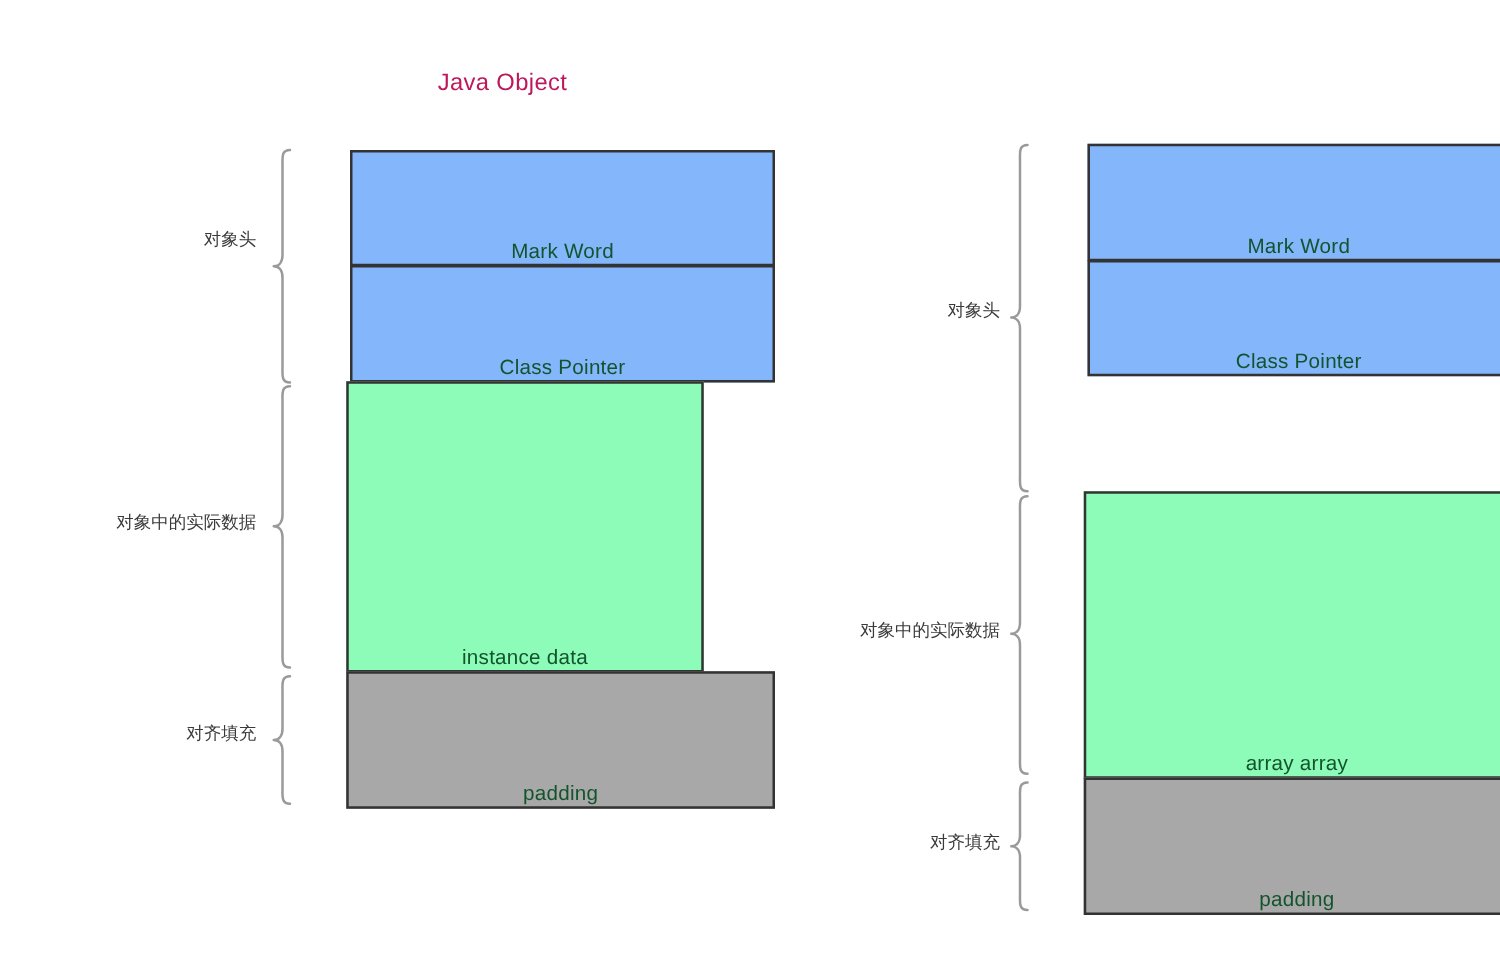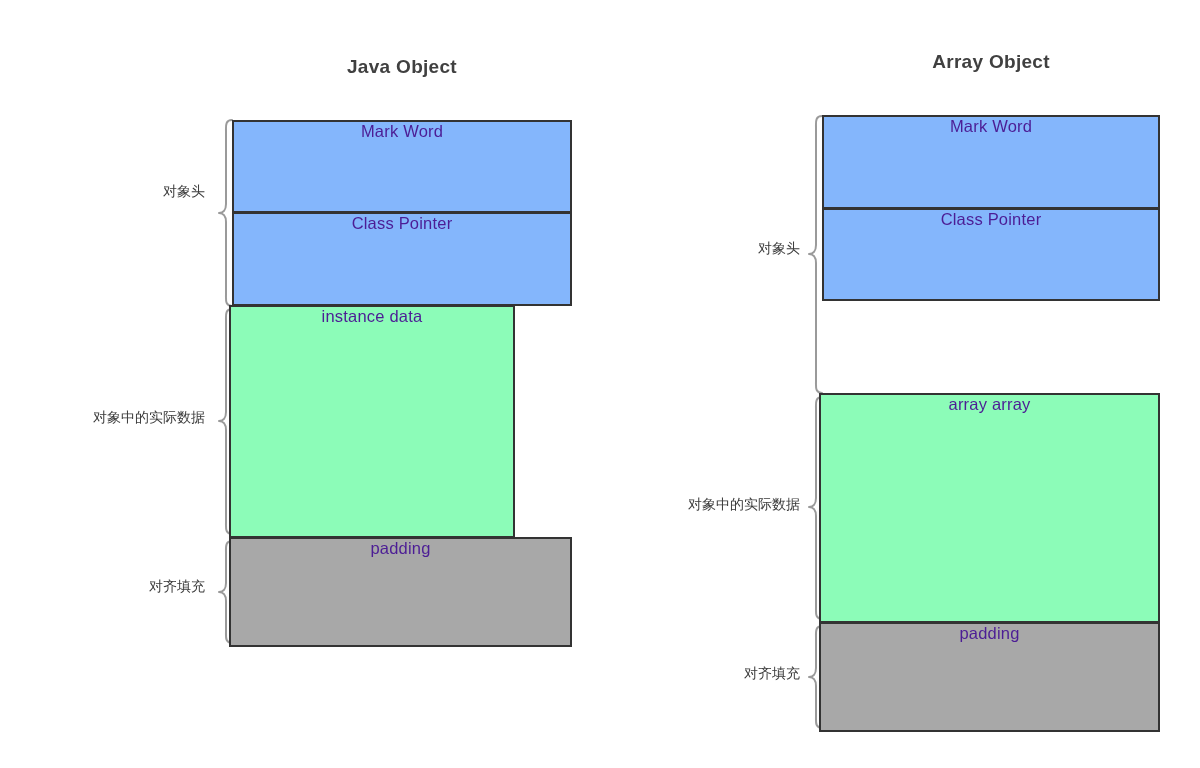--- a/index.html
+++ b/index.html
@@ -20,39 +20,39 @@
     position: absolute;
     inset: 0;
   }
 
   
   .diagram-title {
     position: absolute;
     text-align: center;
     font-size: 19px;
     letter-spacing: 0.3px;
-    color: #404040;
+    color: #be185d;
     white-space: nowrap;
-    font-weight: bold;
   }
   #title-java  { left: 232px; width: 340px; top: 56px; }
   #title-array { left: 822px; width: 338px; top: 51px; }
 
   
   .block {
     position: absolute;
     box-sizing: border-box;
     border: 2.5px solid #333333;
     display: flex;
-    align-items: flex-start;
+    align-items: flex-end;
     justify-content: center;
     font-size: 16.5px;
-    color: #4c1d95;
+    color: #14532d;
     letter-spacing: 0.2px;
     white-space: nowrap;
+    margin-left: 48px;
   }
   .block-label { pointer-events: none; }
 
   
   .side-label {
     position: absolute;
     font-size: 14px;
     color: #3a3a3a;
     white-space: nowrap;
     text-align: right;
@@ -103,21 +103,20 @@
   </div>
 
   <div class="block" style="left:229px; top:305px; width:286px; height:233px; background:#8cfcb8;">
     <span class="block-label">instance data</span>
   </div>
 
   <div class="block" style="left:229px; top:537px; width:343px; height:110px; background:#a8a8a8;">
     <span class="block-label">padding</span>
   </div>
 
-  <div class="diagram-title" id="title-array">Array Object</div>
 
   <svg class="brace" style="left:808px; top:114px; width:16px; height:281px;" viewBox="0 0 16 281" preserveAspectRatio="none">
     <path d="M14,2 C7,2 8,8 8,14 L8,131 C8,137 5,140 1,140 C5,140 8,143 8,149 L8,267 C8,273 7,279 14,279"></path>
   </svg>
   <div class="side-label" style="left:595px; width:205px; top:240px;">对象头</div>
 
   <svg class="brace" style="left:808px; top:395px; width:16px; height:226px;" viewBox="0 0 16 226" preserveAspectRatio="none">
     <path d="M14,2 C7,2 8,8 8,14 L8,103 C8,109 5,112 1,112 C5,112 8,115 8,121 L8,212 C8,218 7,224 14,224"></path>
   </svg>
   <div class="side-label" style="left:595px; width:205px; top:496px;">对象中的实际数据</div>

